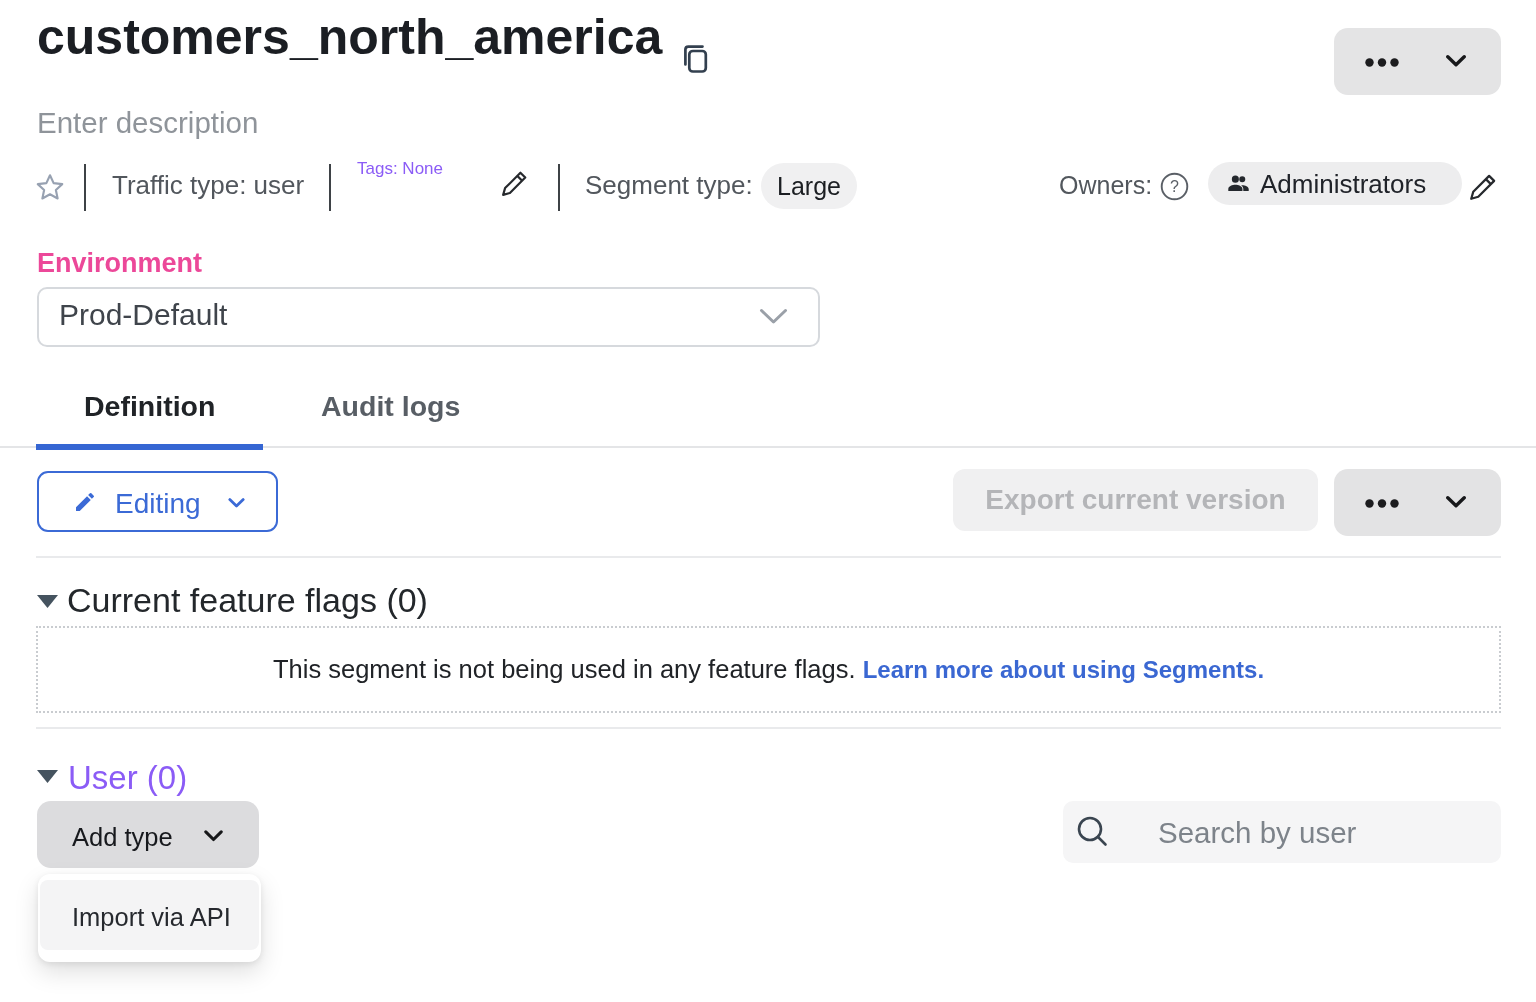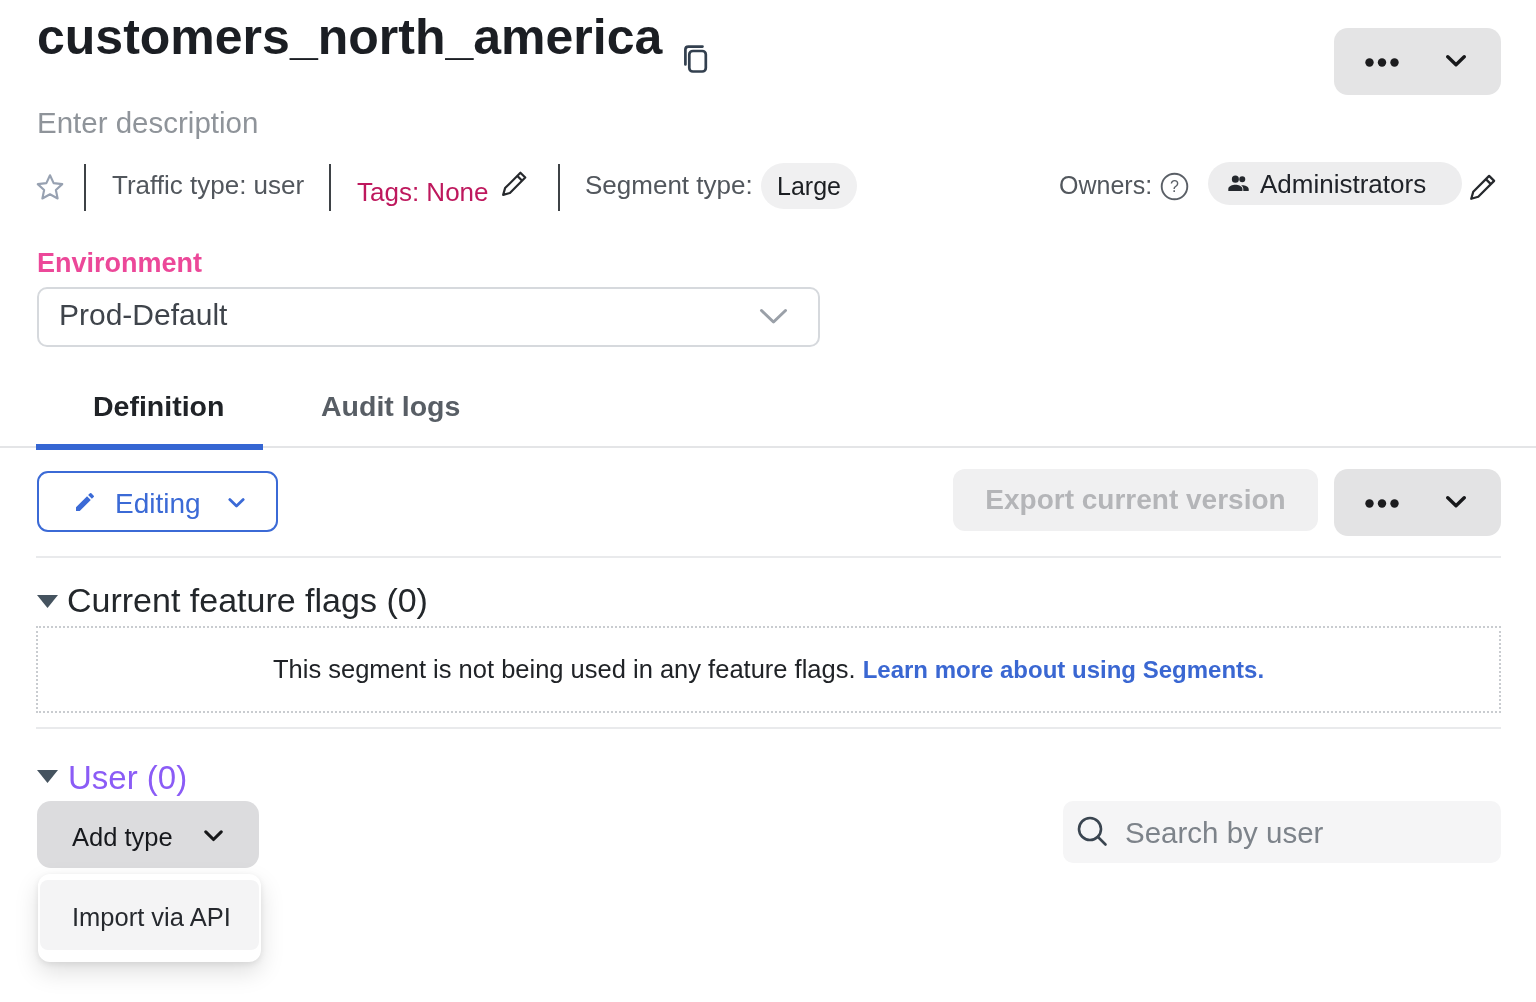--- a/index.html
+++ b/index.html
@@ -27,21 +27,21 @@
 </svg>
 
 <div class="abs" style="left:37px; top:108px; font-size:29.5px; color:#8f949a;">Enter description</div>
 
 <svg class="abs" style="left:35px; top:172px;" width="30" height="30" viewBox="0 0 24 24">
   <path d="M12 2.6 L14.9 8.9 L21.8 9.7 L16.7 14.4 L18.1 21.2 L12 17.8 L5.9 21.2 L7.3 14.4 L2.2 9.7 L9.1 8.9 Z" fill="none" stroke="#97a1b1" stroke-width="1.7" stroke-linejoin="round"></path>
 </svg>
 <div class="abs" style="left:84px; top:164px; width:2px; height:47px; background:#3e4246;"></div>
 <div class="abs" style="left:112px; top:172.4px; font-size:26px; color:#52575d;">Traffic type: user</div>
 <div class="abs" style="left:329px; top:164px; width:2px; height:47px; background:#3e4246;"></div>
-<div class="abs" style="left:357px; top:179px; font-size:26px; color:#be185d;">Tags: None</div>
+<div class="abs" style="left:357px; top:160px; font-size:17px; color:#8b5cf6;">Tags: None</div>
 <svg class="abs" style="left:500px; top:169px;" width="29" height="29" viewBox="0 0 24 24">
   <path d="M16.9 3.1 l4 4 L8.2 19.8 l-5.6 1.6 1.6 -5.6 Z M14.3 5.7 l4 4" fill="none" stroke="#26292d" stroke-width="1.8" stroke-linejoin="round" stroke-linecap="round"></path>
 </svg>
 <div class="abs" style="left:558px; top:164px; width:2px; height:47px; background:#3e4246;"></div>
 <div class="abs" style="left:585px; top:172.4px; font-size:26px; color:#52575d;">Segment type:</div>
 <div class="abs" style="left:761px; top:163px; width:96px; height:46px; background:#f0f0f1; border-radius:23px; display:flex; align-items:center; justify-content:center; font-size:25px; color:#1b1e22;">Large</div>
 
 <div class="abs" style="left:1059px; top:173.2px; font-size:25px; color:#52575d;">Owners:</div>
 <svg class="abs" style="left:1160px; top:172px;" width="29" height="29" viewBox="0 0 29 29">
   <circle cx="14.5" cy="14.5" r="12.8" fill="none" stroke="#5a5f66" stroke-width="1.9"></circle>
@@ -57,21 +57,21 @@
   <path d="M16.9 3.1 l4 4 L8.2 19.8 l-5.6 1.6 1.6 -5.6 Z M14.3 5.7 l4 4" fill="none" stroke="#26292d" stroke-width="1.8" stroke-linejoin="round" stroke-linecap="round"></path>
 </svg>
 
 <div class="abs" style="left:37px; top:250px; font-size:27px; font-weight:700; color:#ec4899;">Environment</div>
 <div class="abs" style="left:37px; top:287px; width:783px; height:60px; border:2px solid #d6d9dd; border-radius:10px;"></div>
 <div class="abs" style="left:59px; top:299.8px; font-size:30px; color:#3f444b;">Prod-Default</div>
 <svg class="abs" style="left:759px; top:308px;" width="29" height="18" viewBox="0 0 29 18">
   <path d="M2.5 2.5 L14.5 14 L26.5 2.5" fill="none" stroke="#9aa0a8" stroke-width="3" stroke-linecap="round" stroke-linejoin="round"></path>
 </svg>
 
-<div class="abs" style="left:84px; top:392.2px; font-size:28.5px; font-weight:700; color:#202327;margin-left:9px;">Definition</div>
+<div class="abs" style="left:84px; top:392.2px; font-size:28.5px; font-weight:700; color:#202327;">Definition</div>
 <div class="abs" style="left:321px; top:392.2px; font-size:28.5px; font-weight:700; color:#585e65;">Audit logs</div>
 <div class="abs" style="left:0; top:446px; width:1536px; height:2px; background:#e4e5e7;"></div>
 <div class="abs" style="left:36px; top:444px; width:227px; height:6px; background:#3566d3;"></div>
 
 <div class="abs" style="left:37px; top:471px; width:241px; height:61px; border:2px solid #3b6ad6; border-radius:11px;"></div>
 <svg class="abs" style="left:73px; top:490px;" width="24" height="24" viewBox="0 0 24 24">
   <path fill="#3b6ad6" d="M3 17.25V21h3.75L17.8 9.94l-3.75-3.75L3 17.25zM20.7 7.04a1 1 0 0 0 0-1.41l-2.34-2.34a1 1 0 0 0-1.41 0l-1.83 1.83 3.75 3.75 1.83-1.83z"></path>
 </svg>
 <div class="abs" style="left:115px; top:489.7px; font-size:28px; color:#3b6ad6;">Editing</div>
 <svg class="abs" style="left:228px; top:498px;" width="17" height="10" viewBox="0 0 17 10">
@@ -114,13 +114,13 @@
 <div class="abs" style="left:38px; top:874px; width:223px; height:88px; background:#fff; border-radius:12px; box-shadow:0 10px 24px rgba(0,0,0,0.13), 0 2px 6px rgba(0,0,0,0.08); padding:6px 2px 12px 2px;">
   <div style="width:100%; height:70px; background:#f4f4f5; border-radius:8px;"></div>
 </div>
 <div class="abs" style="left:72px; top:904.9px; font-size:25.5px; color:#26292e;">Import via API</div>
 
 <div class="abs" style="left:1063px; top:801px; width:438px; height:62px; background:#f5f5f6; border-radius:10px;"></div>
 <svg class="abs" style="left:1077px; top:816px;" width="32" height="32" viewBox="0 0 32 32">
   <circle cx="13" cy="13" r="11" fill="none" stroke="#3a4550" stroke-width="2.6"></circle>
   <path d="M21 21 L28.5 28.5" stroke="#3a4550" stroke-width="2.6" stroke-linecap="round"></path>
 </svg>
-<div class="abs" style="left:1125px; top:817.8px; font-size:29.5px; color:#7d838a;">Search by user</div>
+<div class="abs" style="left:1158px; top:817.8px; font-size:29.5px; color:#7d838a;">Search by user</div>
 
 </body></html>

